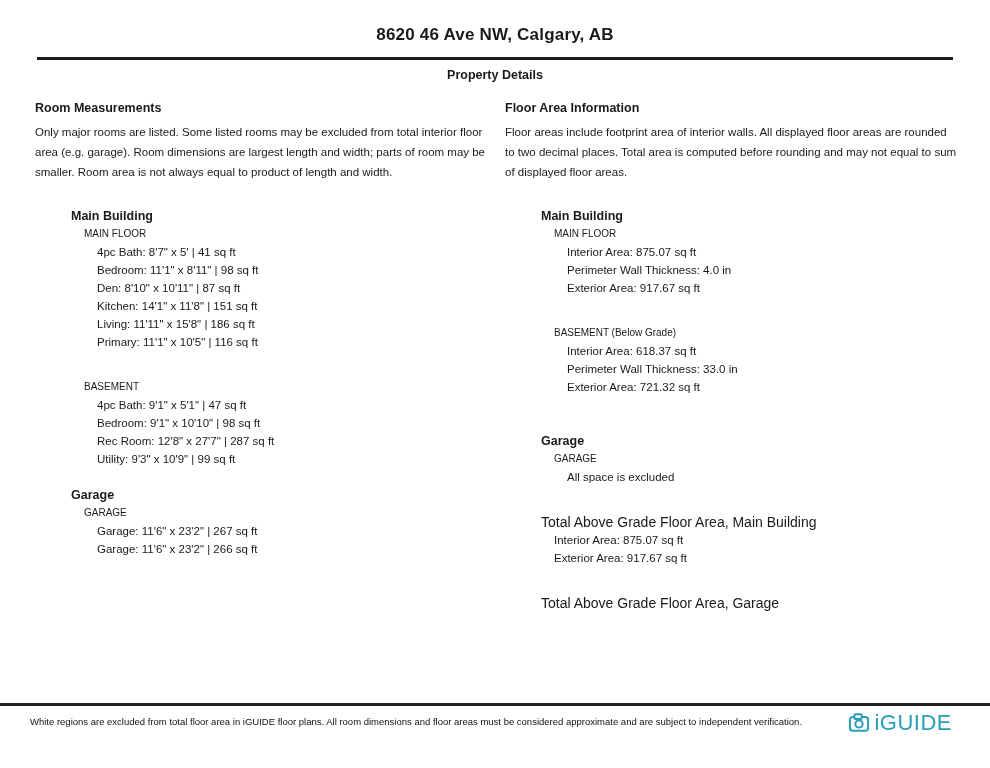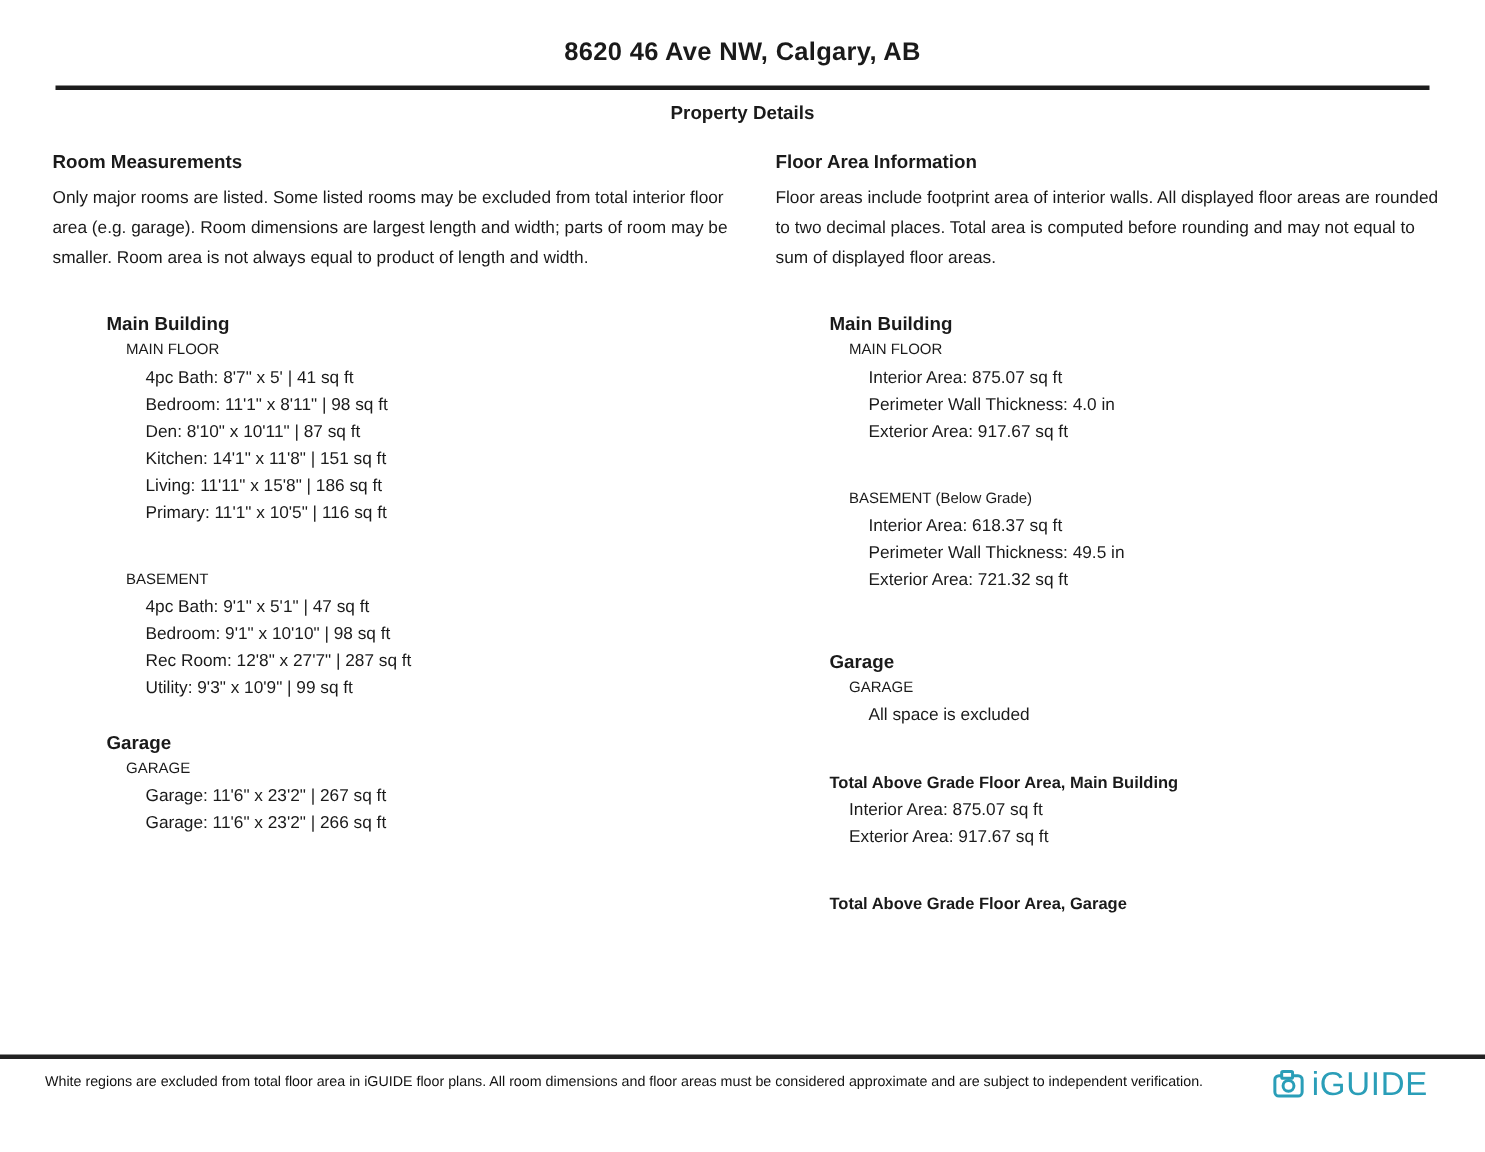--- a/index.html
+++ b/index.html
@@ -26,21 +26,20 @@
   }
   .page-subtitle {
     margin-top: 8px;
     font-size: 12.5px;
     font-weight: bold;
   }
   .columns {
     display: flex;
     margin-top: 19px;
     padding: 0 30px 0 35px;
-    gap: 12px;
   }
   .col-left { width: 470px; flex: none; }
   .col-right { flex: 1; }
   .section-heading {
     font-size: 12.5px;
     font-weight: bold;
     margin-bottom: 7px;
   }
   .section-desc {
     font-size: 11.5px;
@@ -67,22 +66,22 @@
   }
   .total-line {
     font-size: 11.5px;
     line-height: 18px;
     margin-left: 49px;
   }
   .gap-sm { margin-top: 27px; }
   .gap-md { margin-top: 18px; }
   .gap-lg { margin-top: 36px; }
   .total-heading {
-    font-size: 11px;
-    font-weight: bold;
+    font-size: 14px;
+    font-weight: normal;
     line-height: 18px;
     margin-left: 36px;
   }
   .page-footer {
     position: absolute;
     left: 0; right: 0;
     top: 703px;
   }
   .footer-rule {
     width: 100%;
@@ -168,21 +167,21 @@
       <div>
         <div class="floor-name">MAIN FLOOR</div>
         <div class="detail-line">Interior Area: 875.07 sq ft</div>
         <div class="detail-line">Perimeter Wall Thickness: 4.0 in</div>
         <div class="detail-line">Exterior Area: 917.67 sq ft</div>
       </div>
 
       <div class="gap-sm">
         <div class="floor-name">BASEMENT (Below Grade)</div>
         <div class="detail-line">Interior Area: 618.37 sq ft</div>
-        <div class="detail-line">Perimeter Wall Thickness: 49.5 in</div>
+        <div class="detail-line">Perimeter Wall Thickness: 33.0 in</div>
         <div class="detail-line">Exterior Area: 721.32 sq ft</div>
       </div>
     </div>
 
     <div class="gap-lg">
       <div class="building-name">Garage</div>
       <div>
         <div class="floor-name">GARAGE</div>
         <div class="detail-line">All space is excluded</div>
       </div>

